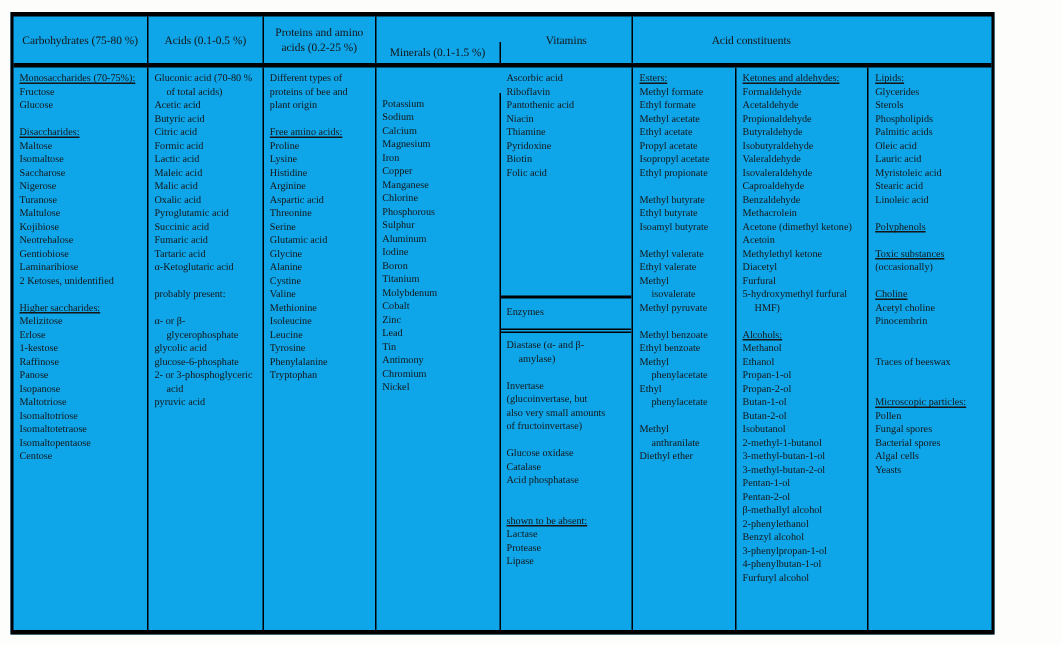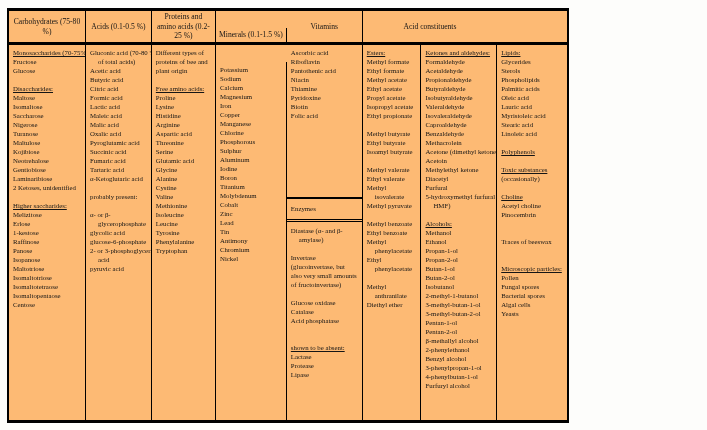--- a/index.html
+++ b/index.html
@@ -1,22 +1,22 @@
 <!DOCTYPE html>
 <html><head>
 <meta charset="utf-8">
 <style>
   html, body { margin:0; padding:0; background:#ffffff; }
   .page {
     width:707px; height:430px; position:relative; background:#fdfdfb;
     font-family:"Liberation Serif", serif; color:#151515; overflow:hidden;
   }
   .table {
-    position:absolute; left:7px; top:8px; width:562px; height:415px;
-    box-sizing:border-box; background:#fdba74;
+    position:absolute; left:7px; top:8px; width:656px; height:415px;
+    box-sizing:border-box; background:#0ea5e9;
     border:2px solid #000; border-top-width:3px; border-bottom-width:3px;
     display:flex; flex-direction:column;
   }
   .header-row {
     display:flex; flex:0 0 auto; height:31px; border-bottom:3px solid #000;
   }
   .header-cell {
     box-sizing:border-box; border-right:1px solid #000;
     display:flex; align-items:center; justify-content:center;
     text-align:center; font-size:7.6px; line-height:1.3; padding:1px 3px;

